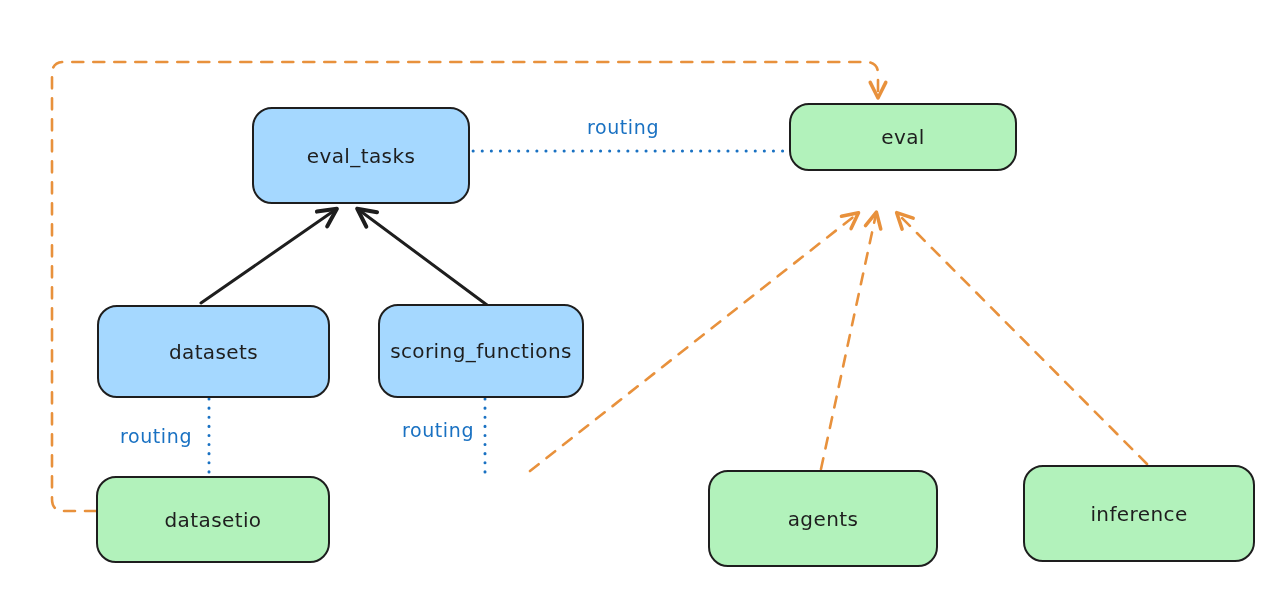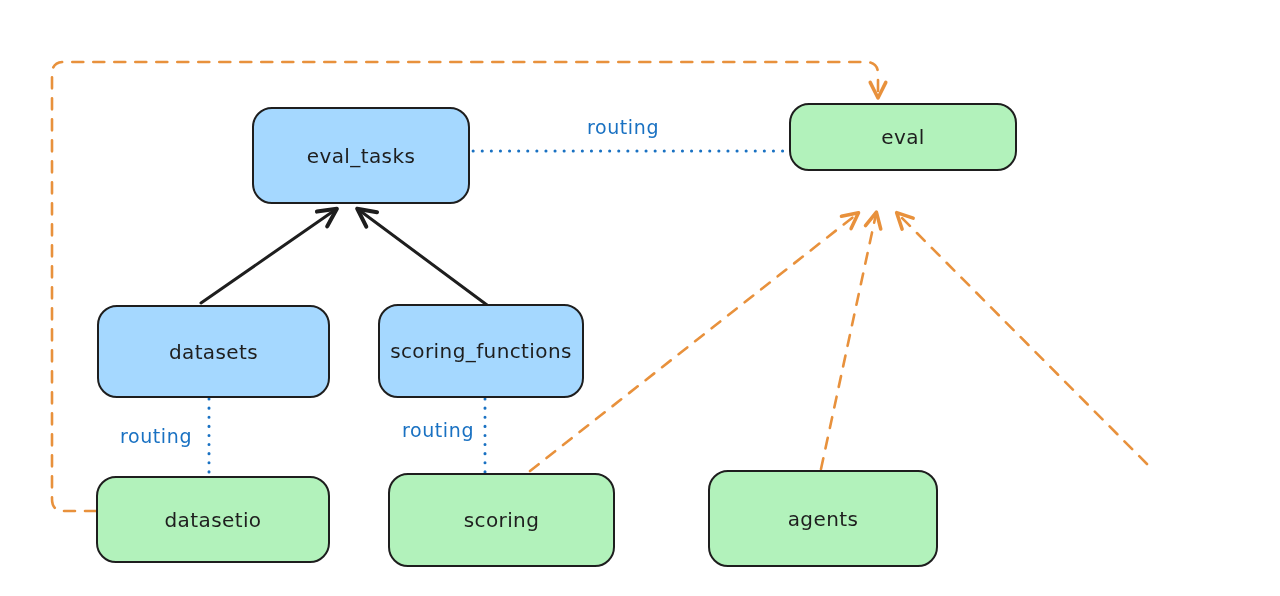--- a/index.html
+++ b/index.html
@@ -90,28 +90,28 @@
   </div>
 
   <div class="node node-blue" style="left:378px; top:304px; width:206px; height:94px;">
     <span>scoring_functions</span>
   </div>
 
   <div class="node node-green" style="left:96px; top:476px; width:234px; height:87px;text-align:right;">
     <span>datasetio</span>
   </div>
 
-  <div class="node node-green" style="left:388px; top:473px; width:227px; height:94px;">
-    <span>scoring</span>
-  </div>
 
   <div class="node node-green" style="left:708px; top:470px; width:230px; height:97px;">
     <span>agents</span>
   </div>
 
+  <div class="node node-green" style="left:1023px; top:465px; width:232px; height:97px;">
+    <span>inference</span>
+  </div>
 
   <div class="edge-label" style="left:575px; top:116px; width:96px;">routing</div>
 
   <div class="edge-label" style="left:110px; top:425px; width:92px;">routing</div>
 
   <div class="edge-label" style="left:392px; top:419px; width:92px;">routing</div>
 
 </div>
 
 </body></html>

